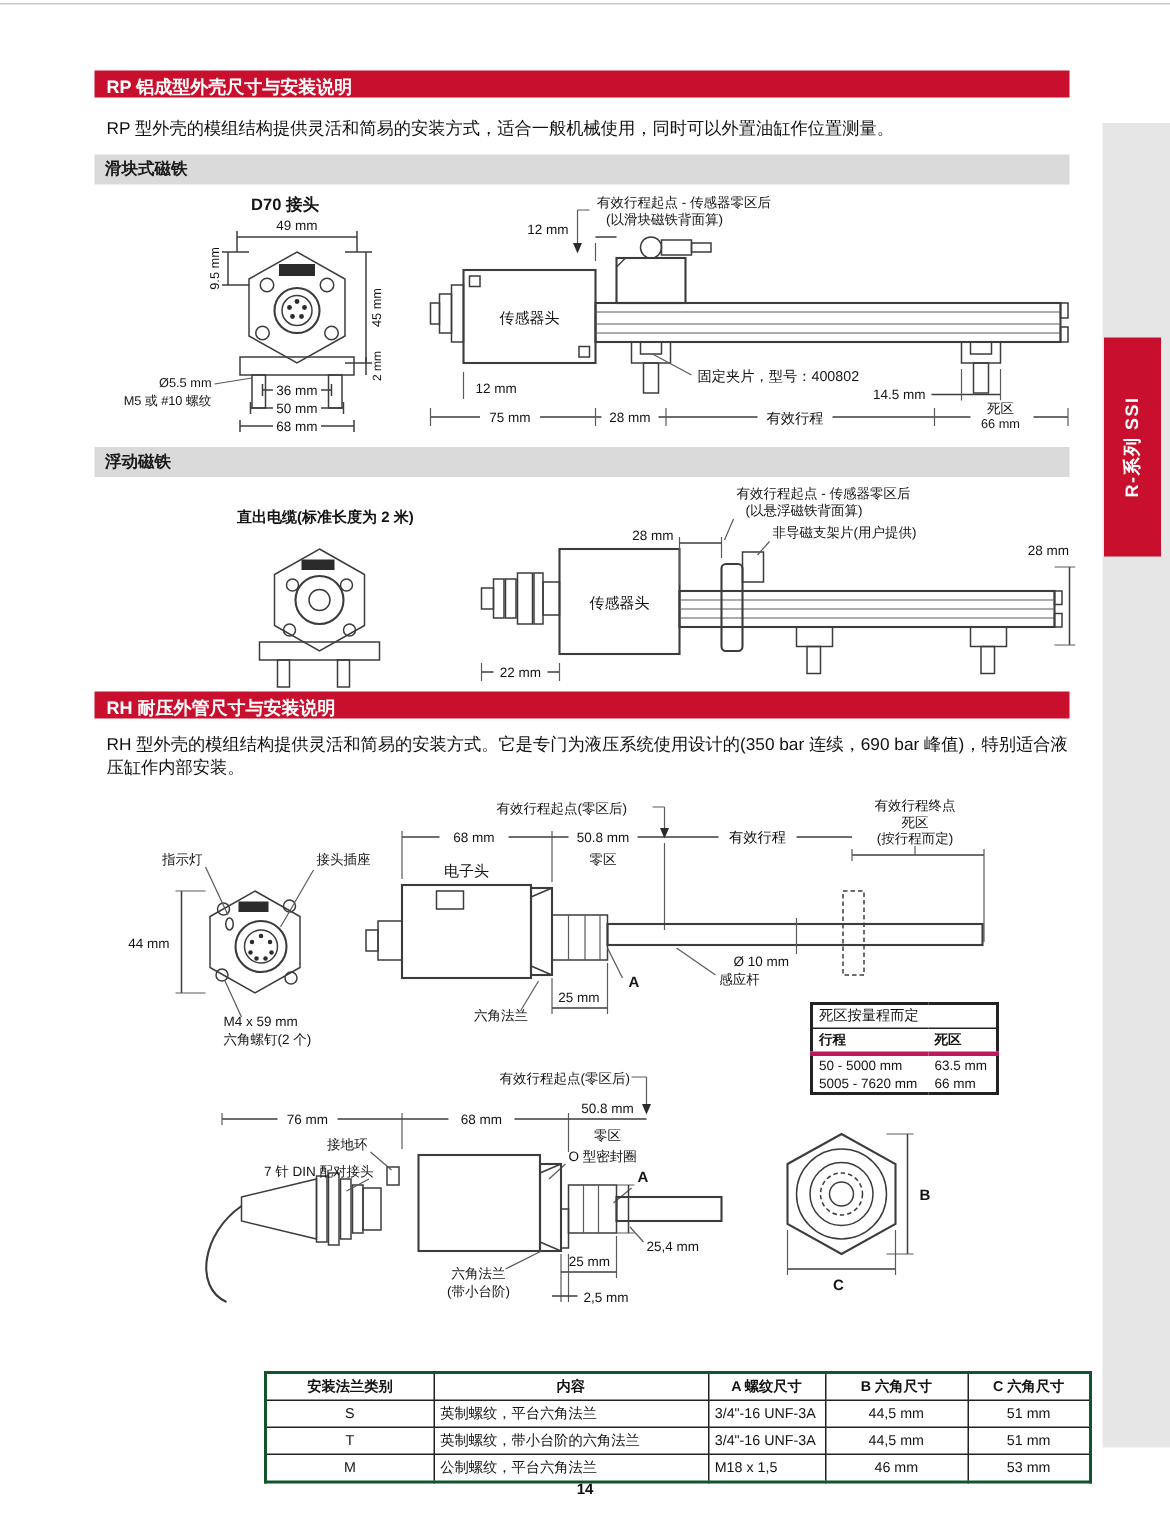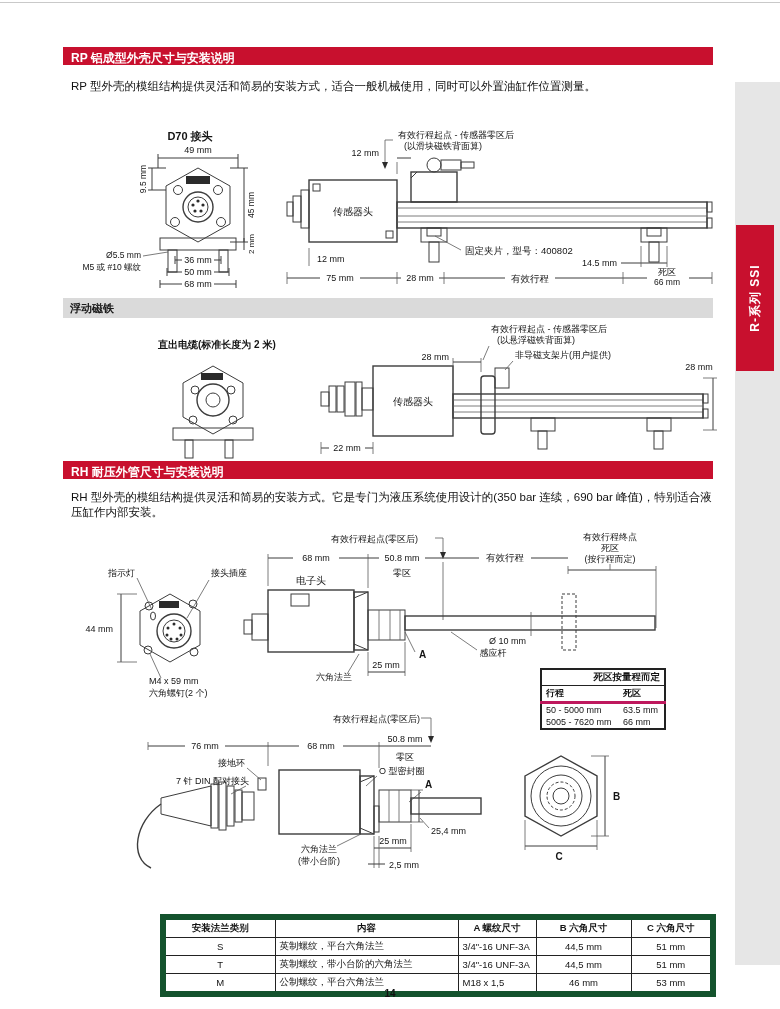--- a/index.html
+++ b/index.html
@@ -16,44 +16,47 @@
   svg .ln2{stroke:#3c3c3c;fill:none;stroke-width:1.4;}
   svg .thin{stroke:#5a5a5a;fill:none;stroke-width:0.8;}
   svg .fd{fill:#2b2b2b;stroke:none;}
   svg .bg{fill:#fff;stroke:none;}
   svg text{fill:#141414;stroke:none;font-family:"Liberation Sans","DejaVu Sans",sans-serif;}
   .t8{font-size:8px;}.t85{font-size:8.5px;}.t9{font-size:9px;}.t95{font-size:9.5px;}.t10{font-size:10px;}
   .t11{font-size:11px;}.tb{font-weight:bold;}
   .dz-table{position:absolute;left:540px;top:668px;width:126px;border:2px solid #222;
             border-collapse:collapse;font-size:9px;background:#fff;}
   .dz-table td{padding:1px 4px;border:none;}
-  .dz-table .ttl{font-weight:bold;text-align:right;border-bottom:1.5px solid #222;font-size:9.5px;}
+  .dz-table .ttl{font-weight:normal;text-align:left;border-bottom:1.5px solid #222;font-size:9.5px;}
   .dz-table .hdr td{font-weight:bold;border-bottom:3px solid #be185d;}
-  .fl-table{position:absolute;left:160px;top:914px;width:550px;border-collapse:collapse;
-            font-size:9.5px;background:#fff;border:6px solid #14532d;table-layout:fixed;}
+  .fl-table{position:absolute;left:176px;top:914px;width:550px;border-collapse:collapse;
+            font-size:9.5px;background:#fff;border:2px solid #14532d;table-layout:fixed;}
   .fl-table th,.fl-table td{border:1px solid #222;padding:1.5px 4px;height:14px;}
   .fl-table th{font-weight:bold;text-align:center;}
   .td-c{text-align:center;}
   .footer-page{position:absolute;left:0;top:988px;width:780px;text-align:center;
                font-size:10px;font-weight:bold;color:#111;}
   .side-strip{position:absolute;left:735px;top:82px;width:45px;height:883px;background:var(--strip-gray,#E6E6E6);}
   .side-tab{position:absolute;left:736px;top:225px;width:38px;height:146px;background:var(--brand-red,#C8102E);}
   .side-tab span{position:absolute;left:50%;top:50%;transform:translate(-50%,-50%) rotate(-90deg);
                  white-space:nowrap;color:#fff;font-weight:bold;font-size:12px;letter-spacing:1px;}
 </style>
 </head>
 <body>
 
 <div class="page">
   <div class="topline"></div>
 
   <div class="redbar" style="top:47px;">
     <span>RP 铝成型外壳尺寸与安装说明</span>
   </div>
   <div class="para" style="top:79px;">RP 型外壳的模组结构提供灵活和简易的安装方式，适合一般机械使用，同时可以外置油缸作位置测量。</div>
+  <div class="graybar" style="top:103px;">
+    <span>滑块式磁铁</span>
+  </div>
 
   <svg class="dwg" style="top:126px;" width="654" height="172" viewBox="0 0 654 172">
 
     <text x="127" y="14" class="t11 tb" text-anchor="middle">D70 接头</text>
     <line class="ln" x1="95" y1="32" x2="175" y2="32"></line>
       <line class="ln" x1="95" y1="28" x2="95" y2="42"></line>
       <line class="ln" x1="175" y1="28" x2="175" y2="42"></line>
     <text x="135" y="27" class="t9" text-anchor="middle">49 mm</text>
     <polygon class="ln" points="135,42 167,60 167,98 135,116 103,98 103,60"></polygon>
     <rect class="fd" x="123" y="50" width="24" height="8"></rect>

